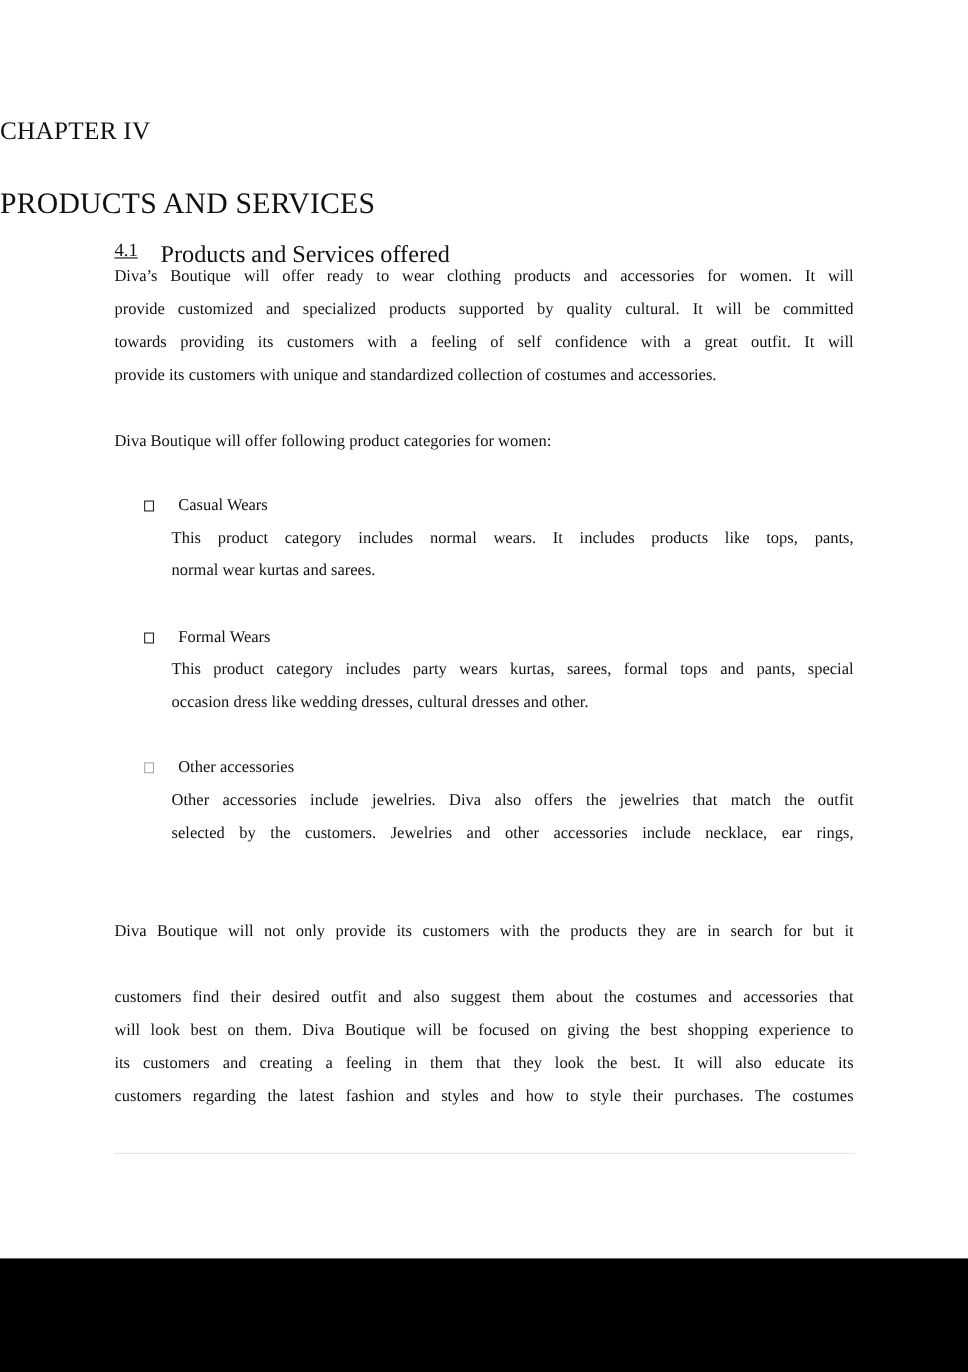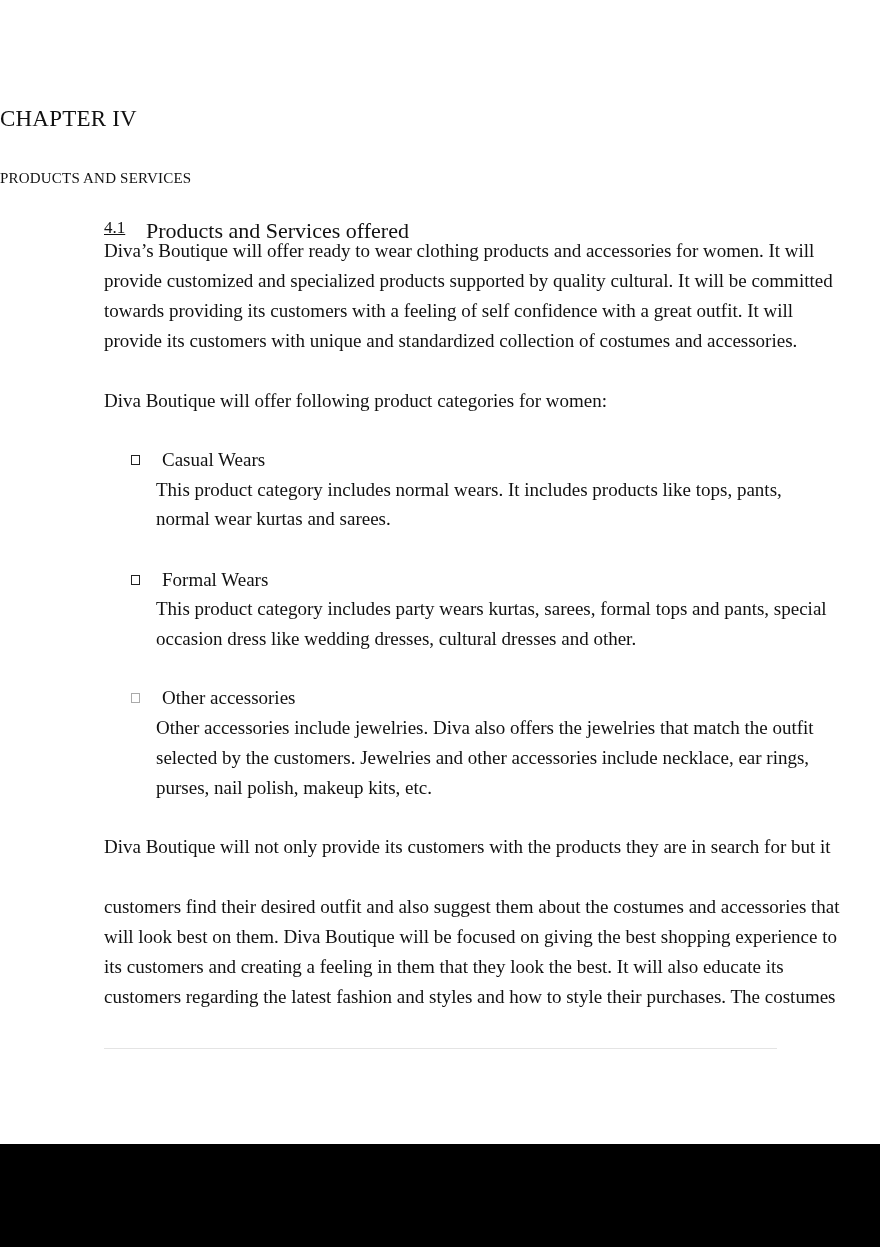--- a/index.html
+++ b/index.html
@@ -1,22 +1,22 @@
 <!DOCTYPE html>
 <html><head>
 <meta charset="utf-8">
 <style>
   html, body { margin: 0; padding: 0; }
   body { width: 880px; height: 1247px; background: #000; position: relative; overflow: hidden;
          font-family: "Liberation Serif", serif; color: #111; }
   .page { position: absolute; left: 0; top: 0; width: 880px; height: 1144px; background: #fff; }
   .center { position: absolute; left: 0; width: 880px; text-align: left; }
   .chap { top: 106px; font-size: 23px; letter-spacing: 0.2px; }
-  .title { top: 170px; font-size: 15px; letter-spacing: 0.2px; }
-  .line { position: absolute; font-size: 19px; white-space: nowrap; line-height: 20px; font-family: Liberation Serif, serif; }
+  .title { top: 170px; font-size: 27px; letter-spacing: 0.2px; }
+  .line { position: absolute; font-size: 15px; white-space: nowrap; line-height: 20px; font-family: Liberation Serif, serif; }
   .just { text-align: justify; text-align-last: justify; }
   .sec-num { position: absolute; left: 104px; top: 218px; font-size: 17px; text-decoration: underline; }
   .sec-title { position: absolute; left: 146px; top: 218px; font-size: 22px; }
   .bullet { position: absolute; left: 131px; width: 9px; height: 10px; border: 1px solid #222; box-sizing: border-box; }
   .bullet.light { border-color: #aaa; }
   .rule { position: absolute; left: 104px; width: 673px; top: 1048px; height: 1px; background: #e4e4e4; }
 </style>
 </head>
 <body>
 
@@ -41,21 +41,20 @@
 
   <span class="bullet" style="top:575px"></span>
   <div class="line" style="left:162px;top:570px">Formal Wears</div>
   <div class="line just" style="left:156px;width:620px;top:599px">This product category includes party wears kurtas, sarees, formal tops and pants, special</div>
   <div class="line" style="left:156px;top:629px">occasion dress like wedding dresses, cultural dresses and other.</div>
 
   <span class="bullet light" style="top:693px"></span>
   <div class="line" style="left:162px;top:688px">Other accessories</div>
   <div class="line just" style="left:156px;width:620px;top:718px">Other accessories include jewelries. Diva also offers the jewelries that match the outfit</div>
   <div class="line just" style="left:156px;width:620px;top:748px">selected by the customers. Jewelries and other accessories include necklace, ear rings,</div>
-  <div class="line" style="left:156px;top:778px">purses, nail polish, makeup kits, etc.</div>
 
   <div class="line just" style="left:104px;width:672px;top:837px">Diva Boutique will not only provide its customers with the products they are in search for but it</div>
   <div class="line just" style="left:104px;width:672px;top:897px">customers find their desired outfit and also suggest them about the costumes and accessories that</div>
   <div class="line just" style="left:104px;width:672px;top:927px">will look best on them. Diva Boutique will be focused on giving the best shopping experience to</div>
   <div class="line just" style="left:104px;width:672px;top:957px">its customers and creating a feeling in them that they look the best. It will also educate its</div>
   <div class="line just" style="left:104px;width:672px;top:987px">customers regarding the latest fashion and styles and how to style their purchases. The costumes</div>
 
   <div class="rule"></div>
 </div>
 

